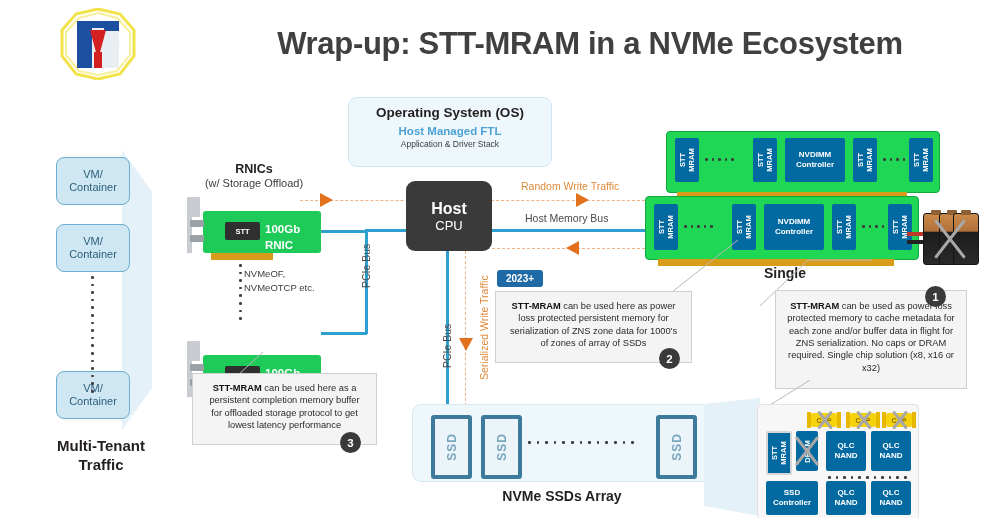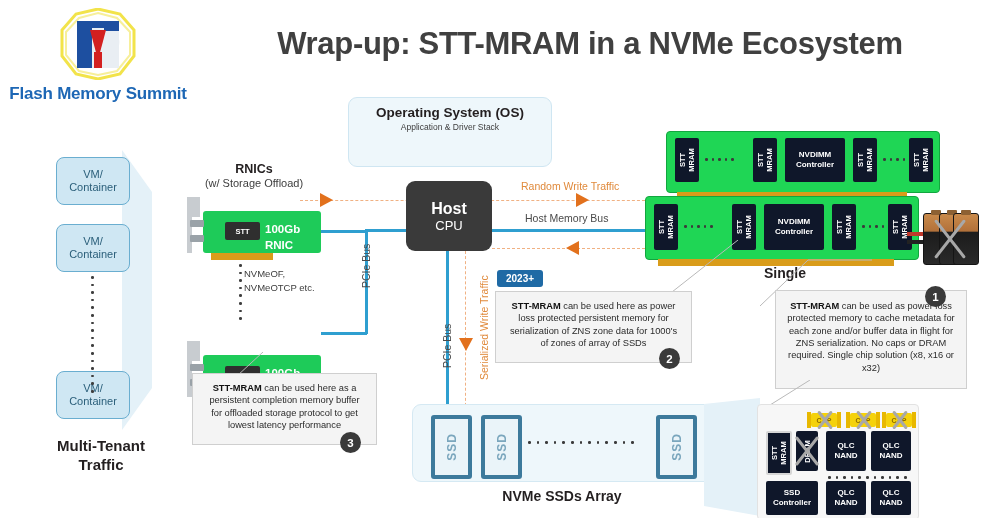--- a/index.html
+++ b/index.html
@@ -67,21 +67,21 @@
   .rot{transform:rotate(-90deg);transform-origin:left top;white-space:nowrap;}
   .tri-r{position:absolute;width:0;height:0;border-left:13px solid #e2711d;
          border-top:7px solid transparent;border-bottom:7px solid transparent;}
   .tri-l{position:absolute;width:0;height:0;border-right:13px solid #e2711d;
          border-top:7px solid transparent;border-bottom:7px solid transparent;}
   .tri-d{position:absolute;width:0;height:0;border-top:13px solid #e2711d;
          border-left:7px solid transparent;border-right:7px solid transparent;}
 
   
   .dimm{position:absolute;background:#1fd655;border:1.5px solid #12a63f;border-radius:4px;}
-  .chip{position:absolute;background:#0f172a;border-radius:2px;color:#fff;
+  .chip{position:absolute;background:#0369a1;border-radius:2px;color:#fff;
         display:flex;align-items:center;justify-content:center;text-align:center;}
   .chip .rt{transform:rotate(-90deg);font-size:7.5px;font-weight:bold;line-height:1.2;white-space:nowrap;}
   .chip .ct{font-size:8px;font-weight:bold;line-height:1.25;}
   .dimm-gold{position:absolute;background:#d99c1a;}
   .hdots{position:absolute;display:flex;gap:4px;align-items:center;}
   .hdots i{width:2.6px;height:2.6px;background:#3b3b3b;border-radius:50%;display:block;}
   #nvdimms-lbl{left:700px;top:265px;width:170px;text-align:center;color:#231f20;
                font-weight:bold;font-size:14px;}
 
   
@@ -135,27 +135,27 @@
     <polygon points="38,1 60,6 74,22 74,48 60,66 38,71 16,66 2,48 2,22 16,6" fill="none" stroke="#f2e34a" stroke-width="3"></polygon>
     <polygon points="38,5 57,10 70,24 70,47 57,63 38,67 19,63 6,47 6,24 19,10" fill="none" stroke="#f7ef9a" stroke-width="2"></polygon>
     <rect x="17" y="13" width="42" height="47" fill="#e9eef3"></rect>
     <rect x="17" y="13" width="15" height="47" fill="#1d4fa0"></rect>
     <path d="M44 13 h15 v10 l-15 -0 z" fill="#1d4fa0"></path>
     <rect x="32" y="13" width="12" height="7" fill="#1d4fa0"></rect>
     <path d="M30 22 h16 l-8 30 z" fill="#d32020"></path>
     <rect x="34" y="44" width="8" height="16" fill="#d32020"></rect>
     <path d="M52 24 q9 2 7 14 q-2 11 -11 13 l0 -9 q5 -2 5 -9 q0 -6 -5 -7 z" fill="#e9eef3"></path>
   </svg>
-  <div id="logo-text">Flash Memory Summit</div>
 </div>
 
 <div class="abs" id="title">Wrap-up: STT-MRAM in a NVMe Ecosystem</div>
 
 <div class="abs" id="os-box">
   <div id="os-title">Operating System (OS)</div>
+  <div id="os-sub">Host Managed FTL</div>
   <div id="os-sub2">Application &amp; Driver Stack</div>
 </div>
 
 <svg class="abs" id="funnel" width="62" height="280">
   <polygon points="0,0 30,42 30,238 0,280" fill="#e4f1f8"></polygon>
 </svg>
 
 <div class="abs vm-box" style="left:56px;top:157px;">
   <span>VM/</span>
   <span>Container</span>

